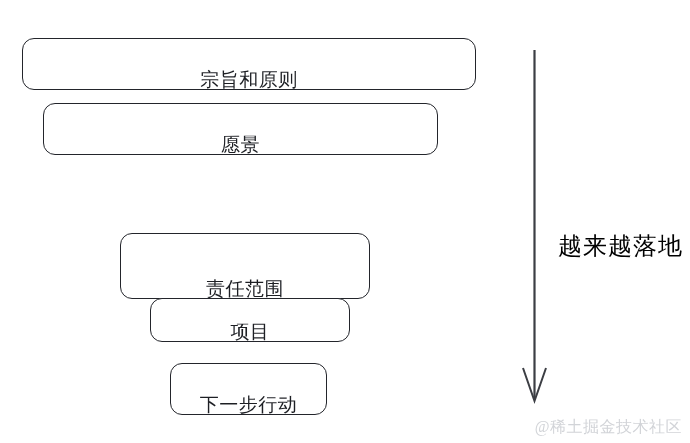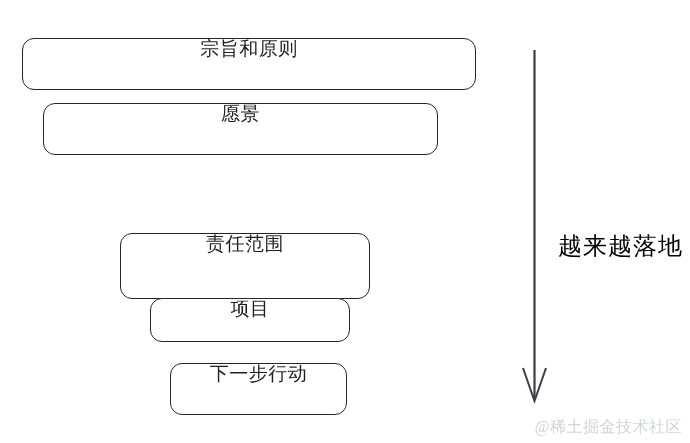--- a/index.html
+++ b/index.html
@@ -24,38 +24,38 @@
   }
 
   
   .funnel-box {
     position: absolute;
     box-sizing: border-box;
     border: 1.4px solid #23252b;
     border-radius: 12px;
     background: #ffffff;
     display: flex;
-    align-items: flex-start;
+    align-items: flex-end;
     justify-content: center;
   }
   .funnel-box-label {
     font-size: 19px;
     line-height: 1;
     color: #1d1f24;
     letter-spacing: 0.5px;
     white-space: nowrap;
     font-family: "Liberation Sans", "DejaVu Sans", sans-serif;
   }
 
   .funnel-box.row-0 { left: 22px;  top: 38px;  width: 454px; height: 52px; }
   .funnel-box.row-1 { left: 43px;  top: 103px; width: 395px; height: 52px; }
   .funnel-box.row-2 { left: 104px; top: 168px; width: 291px; height: 52px; }
   .funnel-box.row-3 { left: 120px; top: 233px; width: 250px; height: 66px; }
   .funnel-box.row-4 { left: 150px; top: 298px; width: 200px; height: 44px; }
-  .funnel-box.row-5 { left: 170px; top: 363px; width: 177px; height: 52px; }
+  .funnel-box.row-5 { left: 170px; top: 363px; width: 157px; height: 52px; }
 
   
   #direction-arrow {
     position: absolute;
     left: 505px;
     top: 30px;
     width: 70px;
     height: 385px;
   }
   #direction-arrow svg { display: block; }

